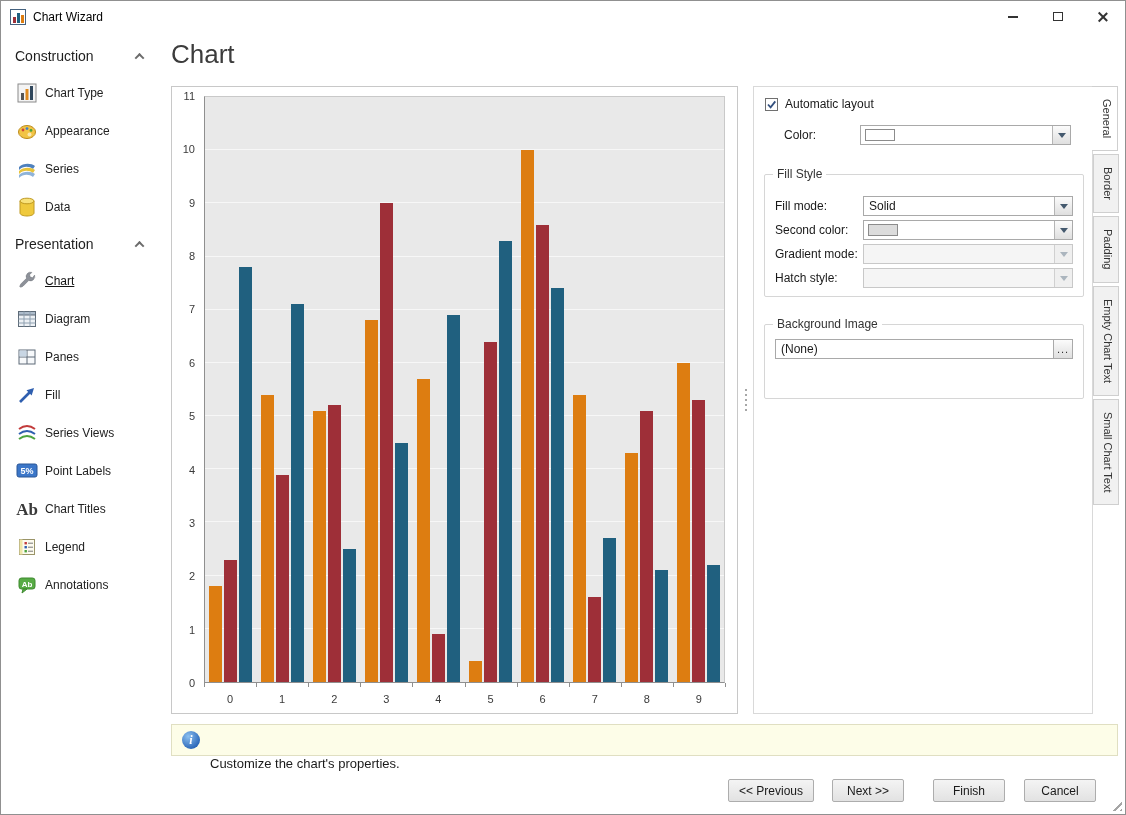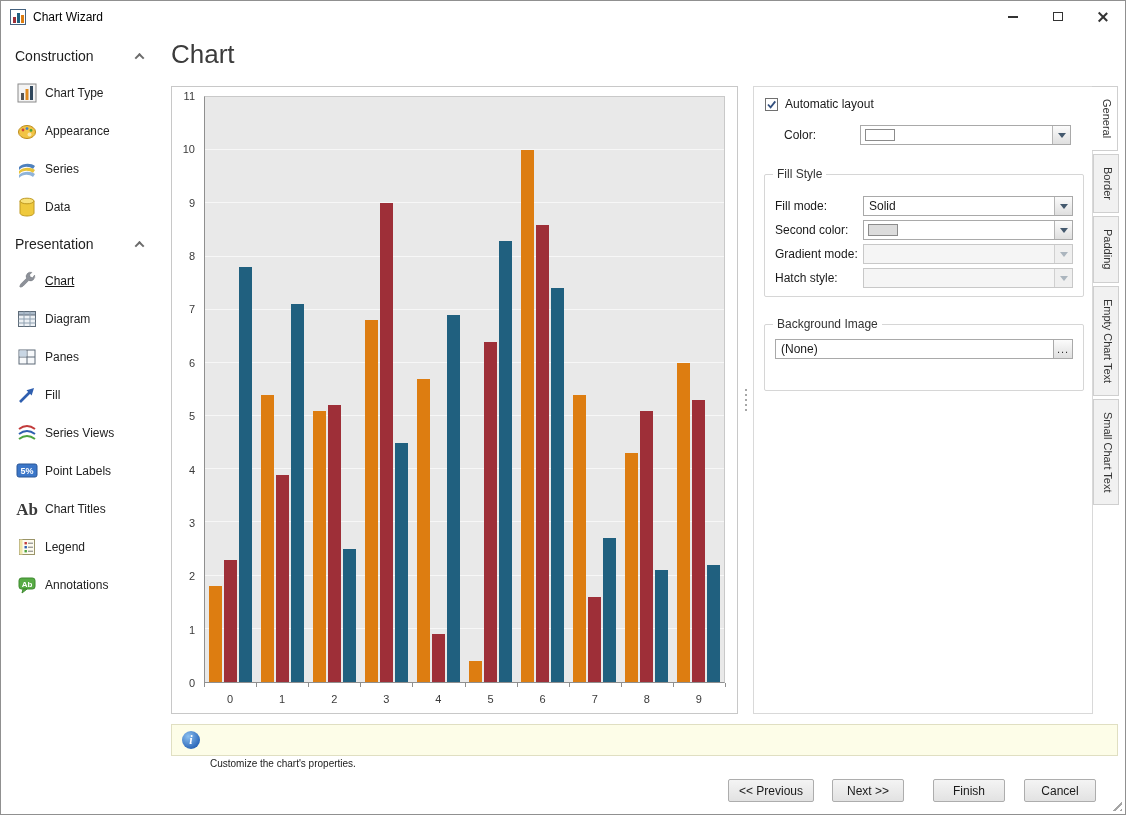--- a/index.html
+++ b/index.html
@@ -81,21 +81,21 @@
   .combo.w212 { width:212px; }
 
   .groupbox { position:absolute; border:1px solid #d6d6d6; border-radius:2px; }
   .groupbox .gb-title { position:absolute; top:-8px; left:8px; background:#fff; padding:0 4px; font-size:12px; color:#333; }
   .group-fill { left:10px; top:87px; width:320px; height:123px; }
   .gb-row { position:absolute; left:10px; right:10px; height:21px; display:flex; align-items:center; }
   .gb-row .lbl { flex:0 0 88px; }
   .gb-row .combo { width:212px; }
   .gb-row.r1 { top:20px; } .gb-row.r2 { top:44px; } .gb-row.r3 { top:68px; } .gb-row.r4 { top:92px; }
 
-  .group-bg { left:10px; top:237px; width:320px; height:67px; }
+  .group-bg { left:10px; top:237px; width:320px; height:75px; }
   .bg-row1 { position:absolute; left:10px; right:10px; top:14px; height:20px; display:flex; }
   .bg-row1 .combo { flex:1; border-right:none; }
   .mini-btn { width:20px; height:20px; border:1px solid #a9a9a9; background:linear-gradient(#fbfbfb,#dfdfdf);
               display:flex; align-items:center; justify-content:center; font-size:11px; color:#333; letter-spacing:1px; }
   .bg-row2 { position:absolute; left:12px; right:12px; top:44px; height:21px; display:flex; align-items:center; }
   .bg-row2 .cbwrap { display:flex; align-items:center; gap:7px; }
   .small-btn { margin-left:auto; width:72px; height:21px; background:#efefef; border:1px solid #c3c3c3;
                color:#9e9e9e; display:flex; align-items:center; justify-content:center; font-size:12px; }
 
   
@@ -104,21 +104,21 @@
           font-size:11px; color:#333; margin-bottom:3px; text-align:center; cursor:default; }
   .vtab.selected { background:#fff; position:relative; left:-1px; border-left:none; }
 
   
   .info-bar { position:absolute; left:170px; top:723px; width:947px; height:32px; background:#fdfde8;
               border:1px solid #e0dfc2; display:flex; align-items:center; padding-left:10px; gap:10px; }
   .info-icon { width:18px; height:18px; border-radius:50%; flex:0 0 18px;
                background:radial-gradient(circle at 35% 30%, #8cc0f0, #2a66b8 75%);
                color:#fff; display:flex; align-items:center; justify-content:center;
                font:italic bold 12px "Liberation Serif", serif; }
-  .info-text { font-size:10px; color:#1a1a1a;margin-top:47px; }
+  .info-text { font-size:13px; color:#1a1a1a;margin-top:47px; }
 
   
   .footer-buttons { position:absolute; right:29px; bottom:12px; display:flex; align-items:center; }
   .btn { height:23px; min-width:72px; padding:0 10px; background:linear-gradient(#f4f4f4,#e2e2e2);
          border:1px solid #adadad; border-radius:2px; font-size:12px; color:#1a1a1a;
          display:flex; align-items:center; justify-content:center; cursor:default; }
   .btn.gap-sm { margin-left:18px; } .btn.gap-lg { margin-left:29px; } .btn.gap-md { margin-left:19px; }
 
   .resize-grip { position:absolute; right:3px; bottom:3px; width:13px; height:13px;
                  clip-path:polygon(100% 0, 100% 100%, 0 100%);

